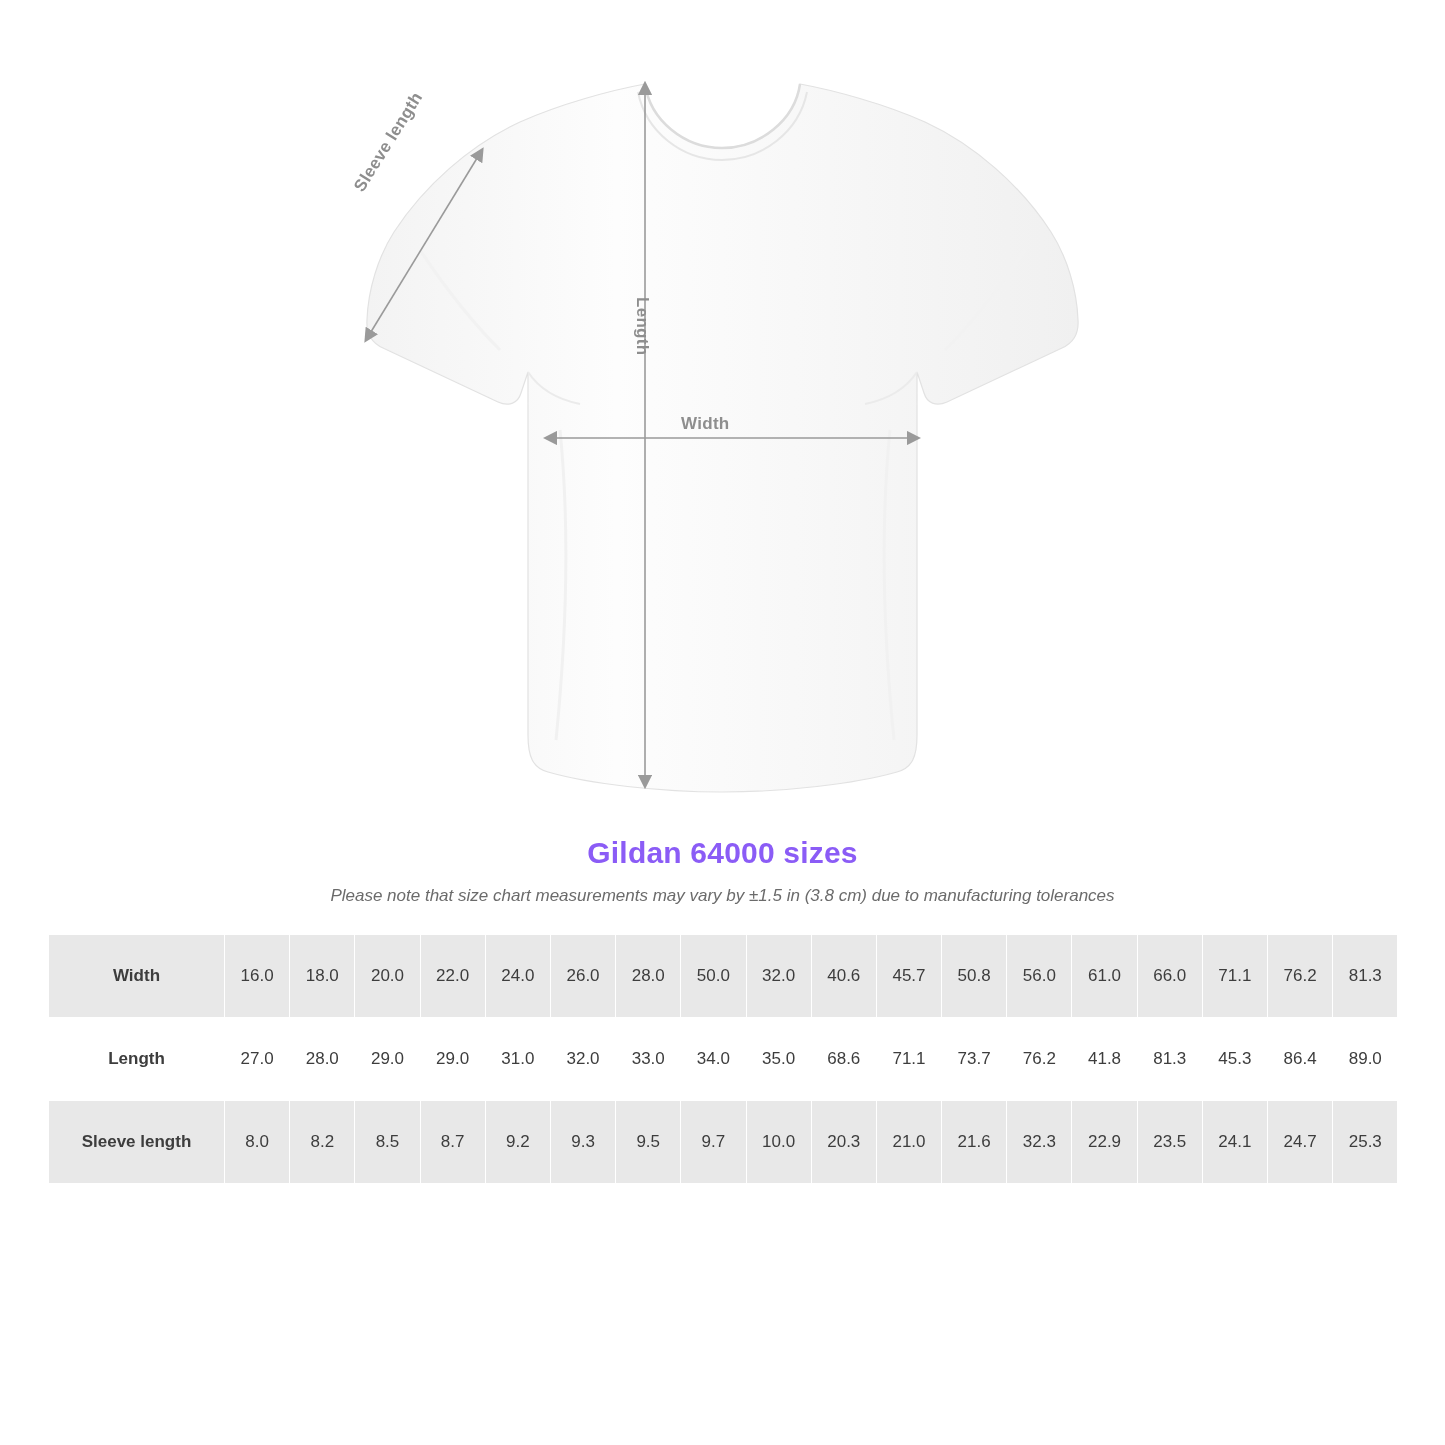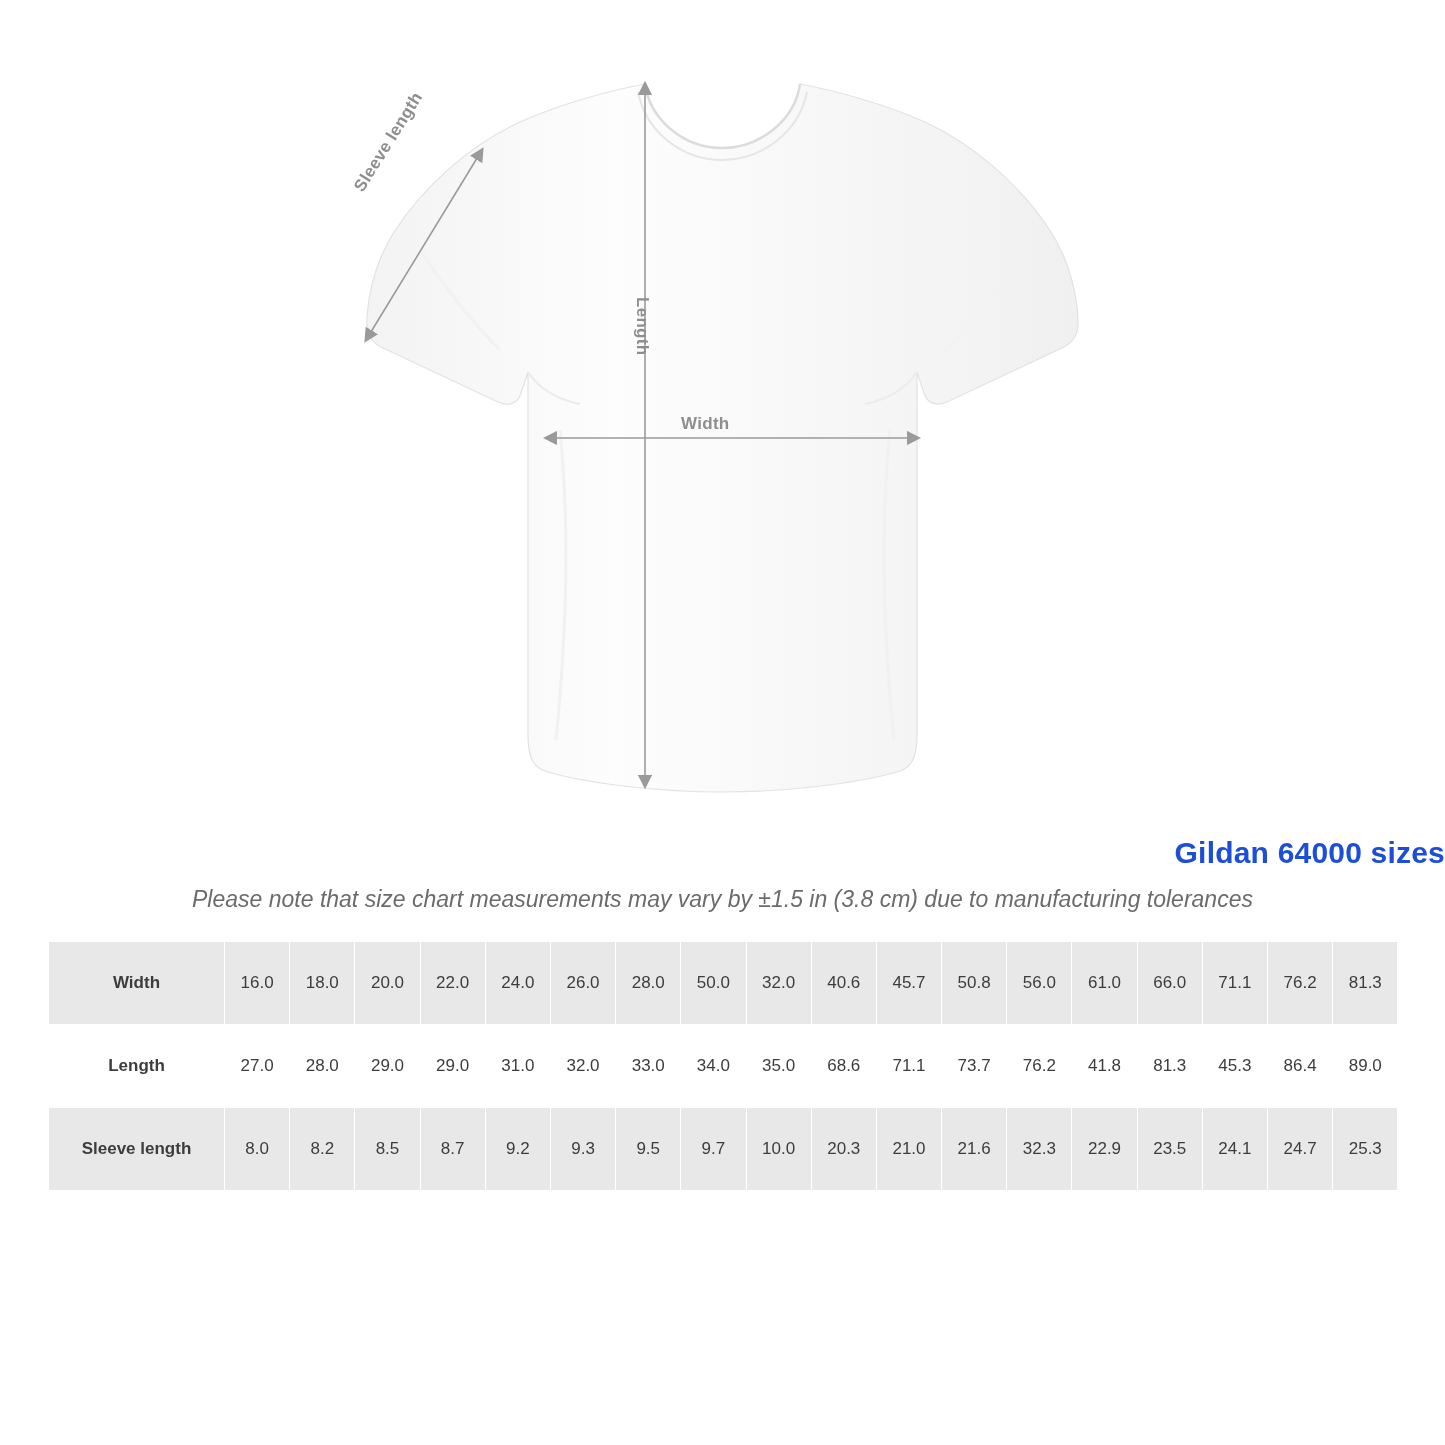--- a/index.html
+++ b/index.html
@@ -57,27 +57,26 @@
   }
 
   
   .title-block {
     text-align: center;
     margin-top: 6px;
   }
   .chart-title {
     font-size: 30px;
     font-weight: bold;
-    color: #1d4ed8;
+    color: #8b5cf6;
     margin: 0;
     letter-spacing: 0.2px;
-    text-align: right;
   }
   .chart-note {
-    font-size: 23px;
+    font-size: 17px;
     font-style: italic;
     color: #6b6b6b;
     margin-top: 16px;
   }
 
   
   .table-wrap {
     margin: 28px 48px 0 48px;
   }
   table.size-table {

